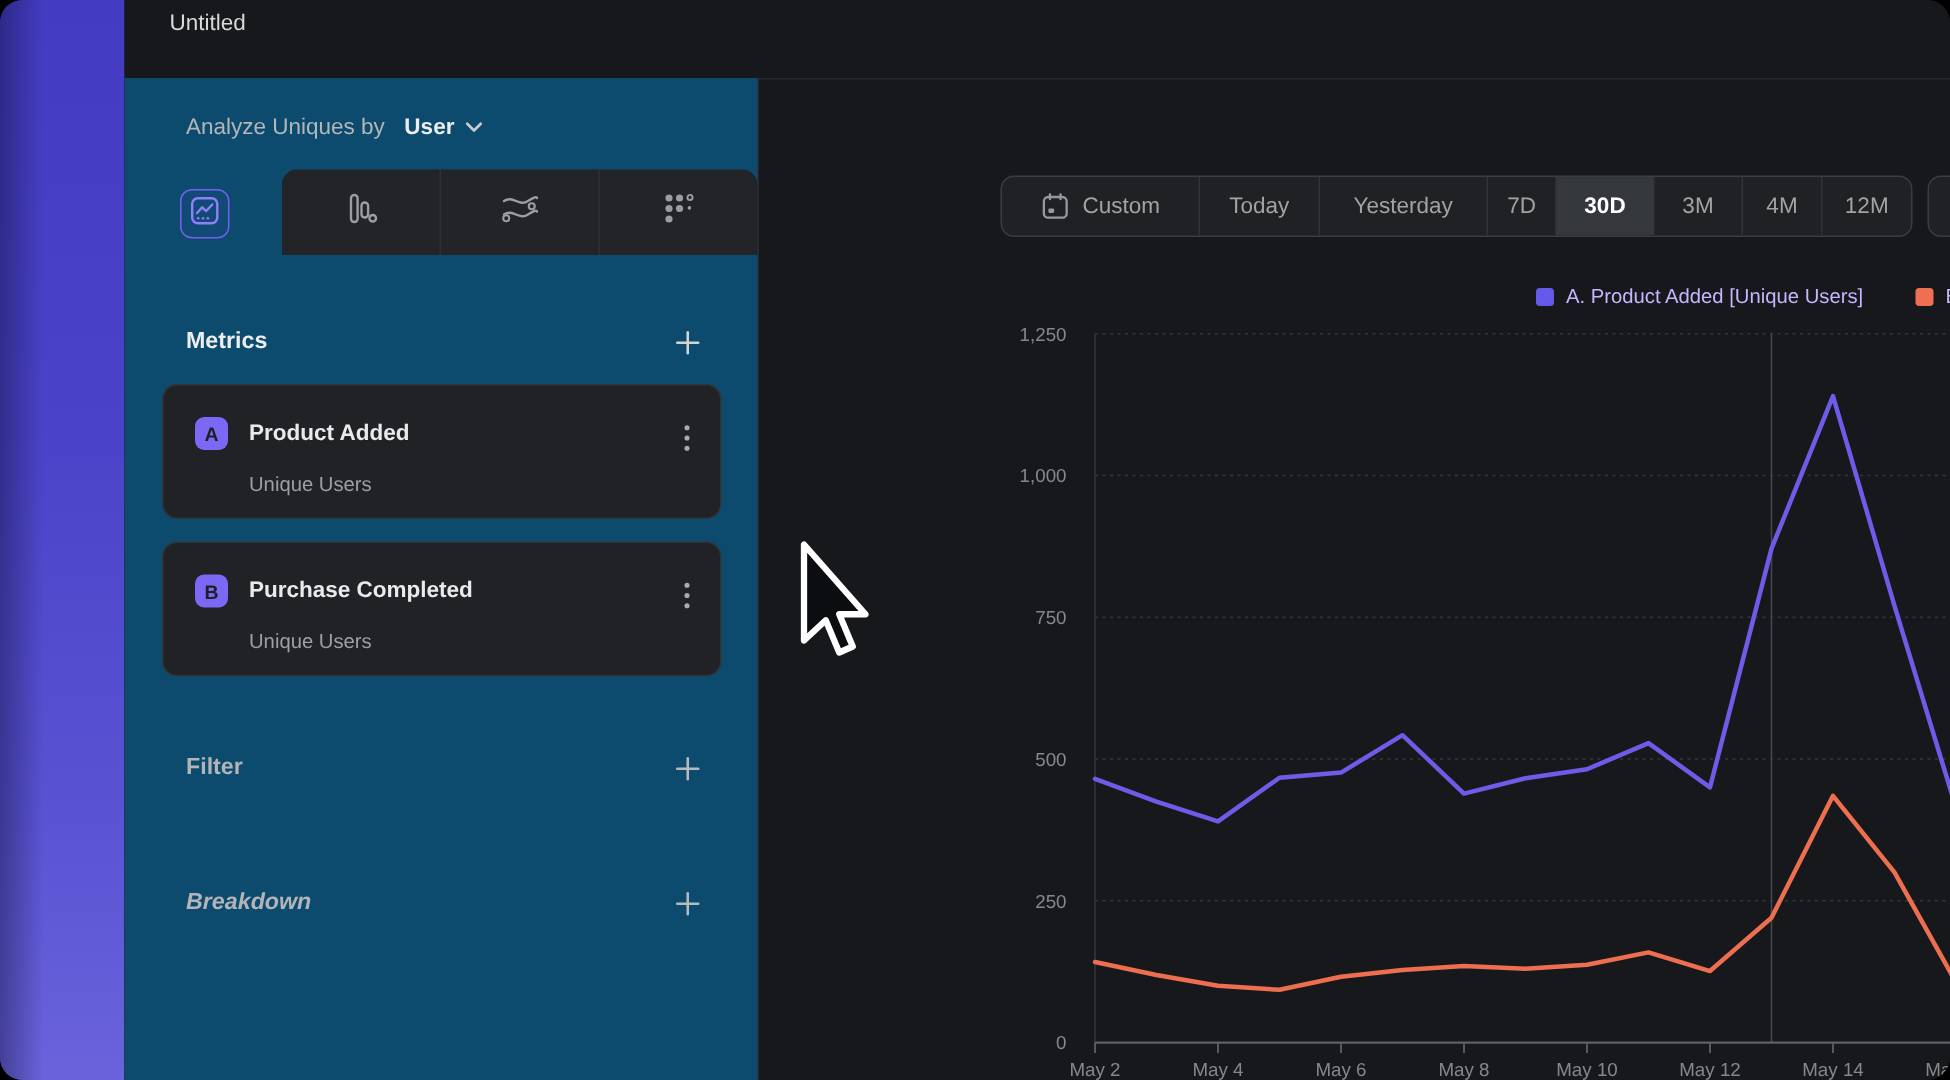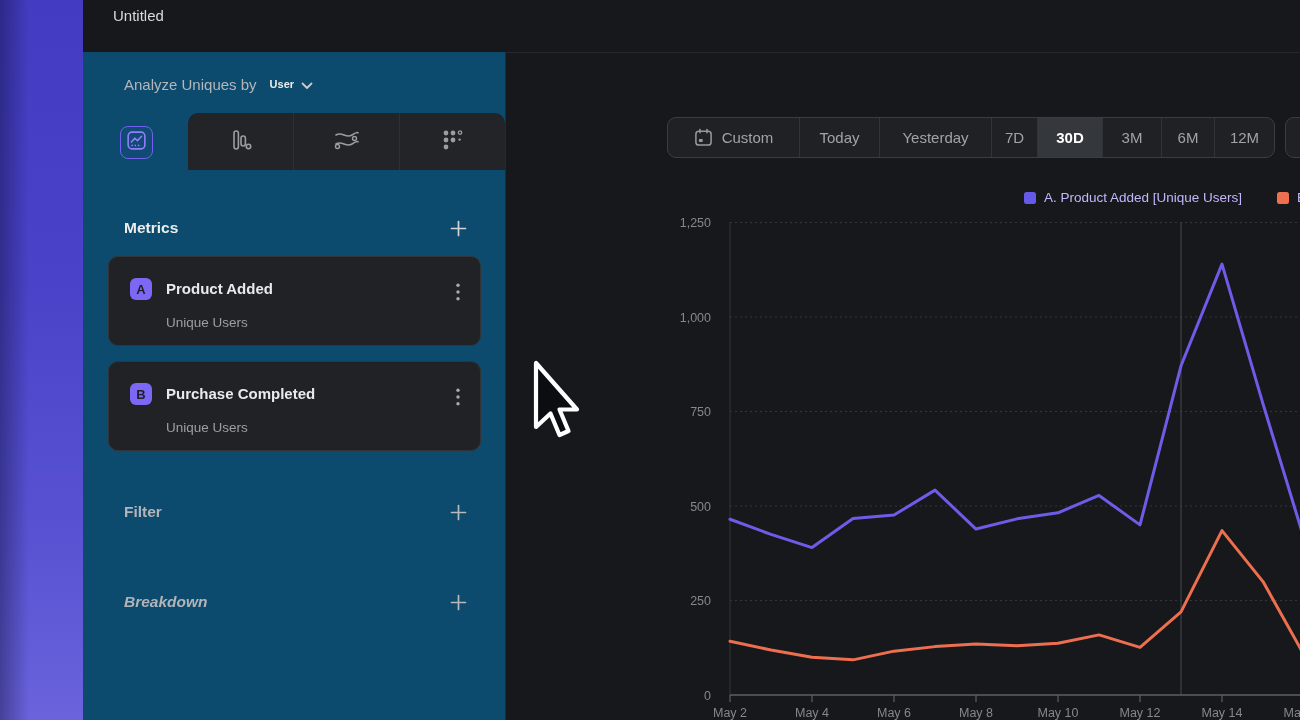--- a/index.html
+++ b/index.html
@@ -1,35 +1,35 @@
 <!DOCTYPE html>
 <html><head>
 <meta charset="utf-8">
 <style>
   html,body{margin:0;padding:0;background:#000;}
   #stage{
     position:relative;width:1300px;height:720px;overflow:hidden;
-    background:#17181b;font-family:"Liberation Sans",sans-serif;
+    background:#17181b;font-family:"Liberation Sans",sans-serif;border-radius:15px;
     -webkit-font-smoothing:antialiased;
   }
   
   #bg-strip{position:absolute;left:0;top:0;width:83px;height:720px;
     background:linear-gradient(180deg,#433cc2 0%,#4a43c9 40%,#5953d3 75%,#6a63dc 100%);}
   #bg-strip:after{content:"";position:absolute;inset:0;
     background:linear-gradient(90deg,rgba(8,10,40,.38),rgba(8,10,40,0) 35%);}
   
   #app{position:absolute;left:83px;top:0;right:0;bottom:0;background:#17181b;}
   #app-header{position:absolute;left:0;top:0;right:0;height:52px;border-bottom:1px solid #27292e;}
   .app-title{position:absolute;left:30px;top:7px;font-size:15px;color:#d8d9db;}
   
   #query-panel{position:absolute;left:0;top:52px;width:422px;bottom:0;
     background:#0c4a6e;border-right:1px solid #27292e;}
   .analyze-row{position:absolute;left:41px;top:22px;height:20px;display:flex;align-items:center;gap:7px;}
   .analyze-label{font-size:15px;color:#b4b6ba;}
-  .analyze-value{font-size:11px;color:#eceded;font-weight:700;margin-left:6px;}
+  .analyze-value{font-size:15px;color:#eceded;font-weight:700;margin-left:6px;}
   .chev{margin-top:2px;}
   
   #tab-strip{position:absolute;left:0;top:61px;width:422px;height:57px;}
   .tab-selected-box{position:absolute;left:37px;top:13px;width:31px;height:31px;border:1.5px solid #7261ef;
     border-radius:8px;display:flex;align-items:center;justify-content:center;background:rgba(110,92,240,.06);cursor:pointer;}
   .tab-group{position:absolute;left:105px;top:0;right:0;height:57px;background:#222428;
     border-radius:10px 10px 0 0;display:flex;}
   .tab-cell{flex:1;display:flex;align-items:center;justify-content:center;cursor:pointer;}
   .tab-cell + .tab-cell{border-left:1px solid #2e3034;}
   
@@ -220,21 +220,21 @@
         <div class="seg" style="width: 46px;">
           <span>7D</span>
         </div>
         <div class="seg selected" style="width: 65px;">
           <span>30D</span>
         </div>
         <div class="seg" style="width: 59px;">
           <span>3M</span>
         </div>
         <div class="seg" style="width: 53px;">
-          <span>6M</span>
+          <span>4M</span>
         </div>
         <div class="seg" style="width: 60px;">
           <span>12M</span>
         </div>
       </div>
     <div id="compare-btn">Compare</div>
 
     <div class="legend-item" id="legend-a">
       <span class="sw" style="background: rgb(101, 90, 232);"></span>
       <span class="lbl">A. Product Added [Unique Users]</span>

